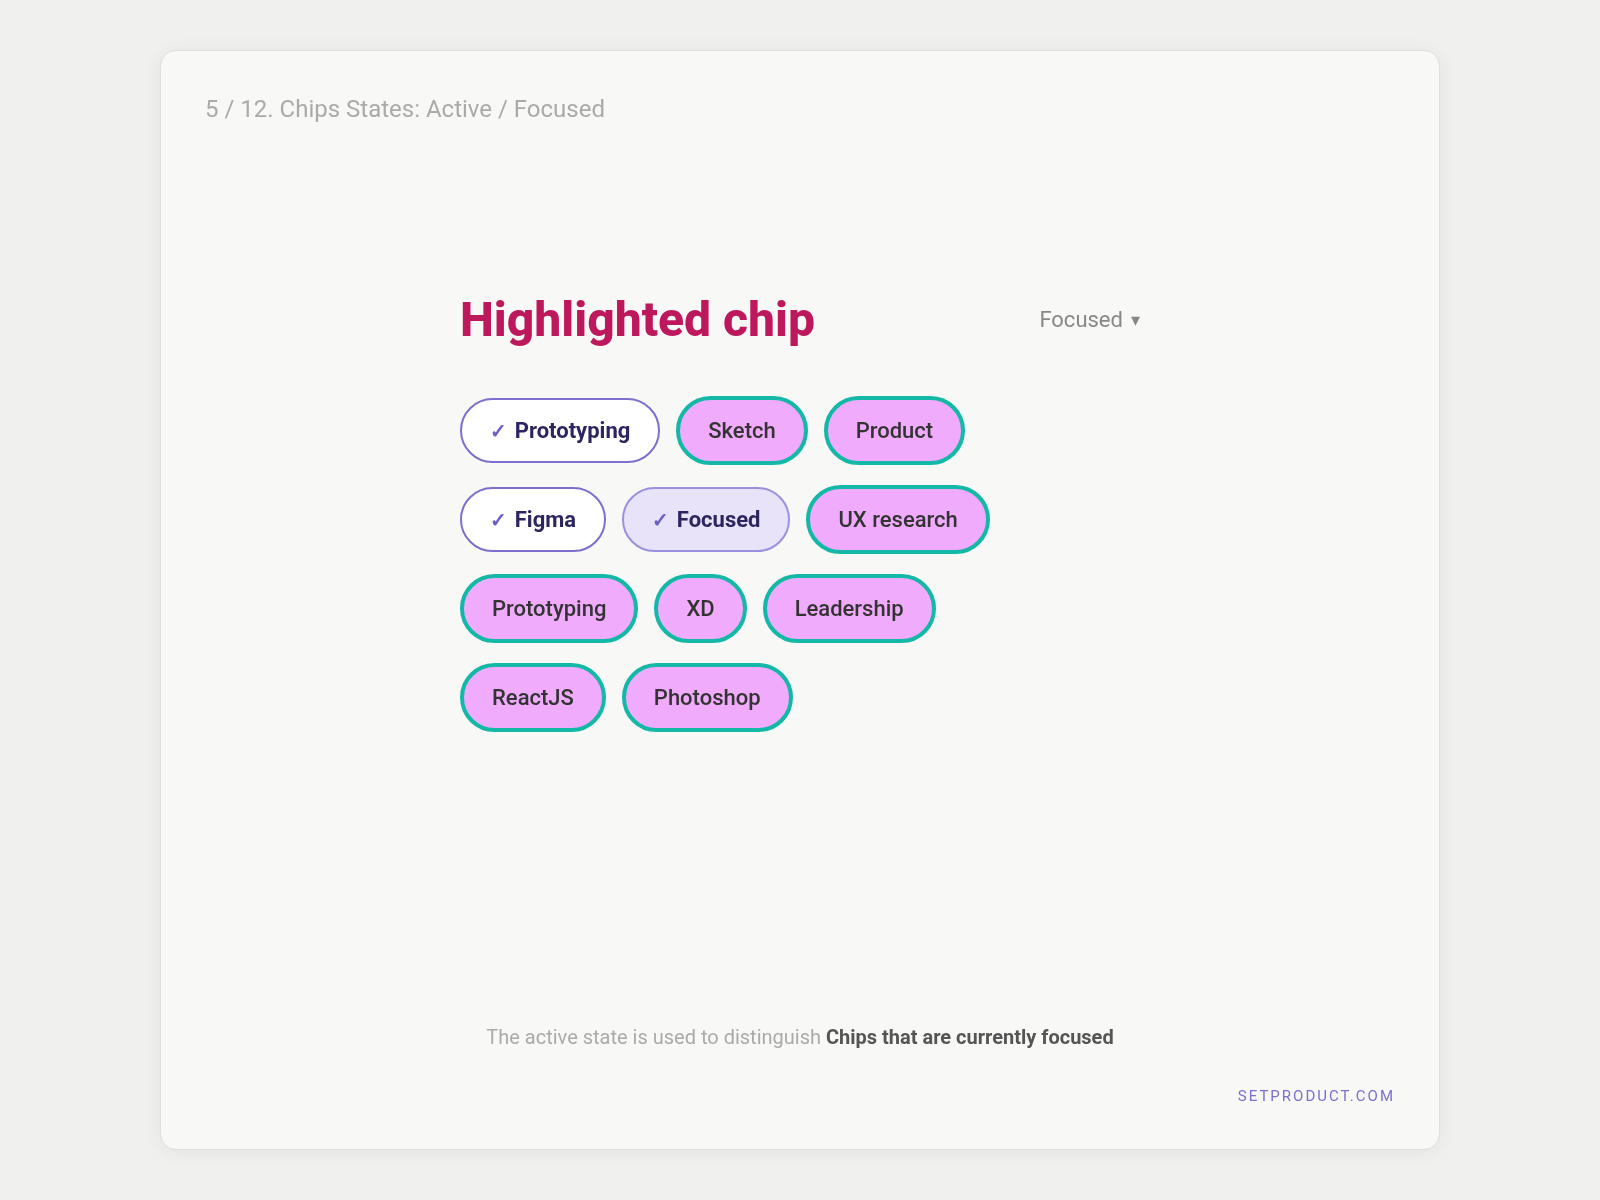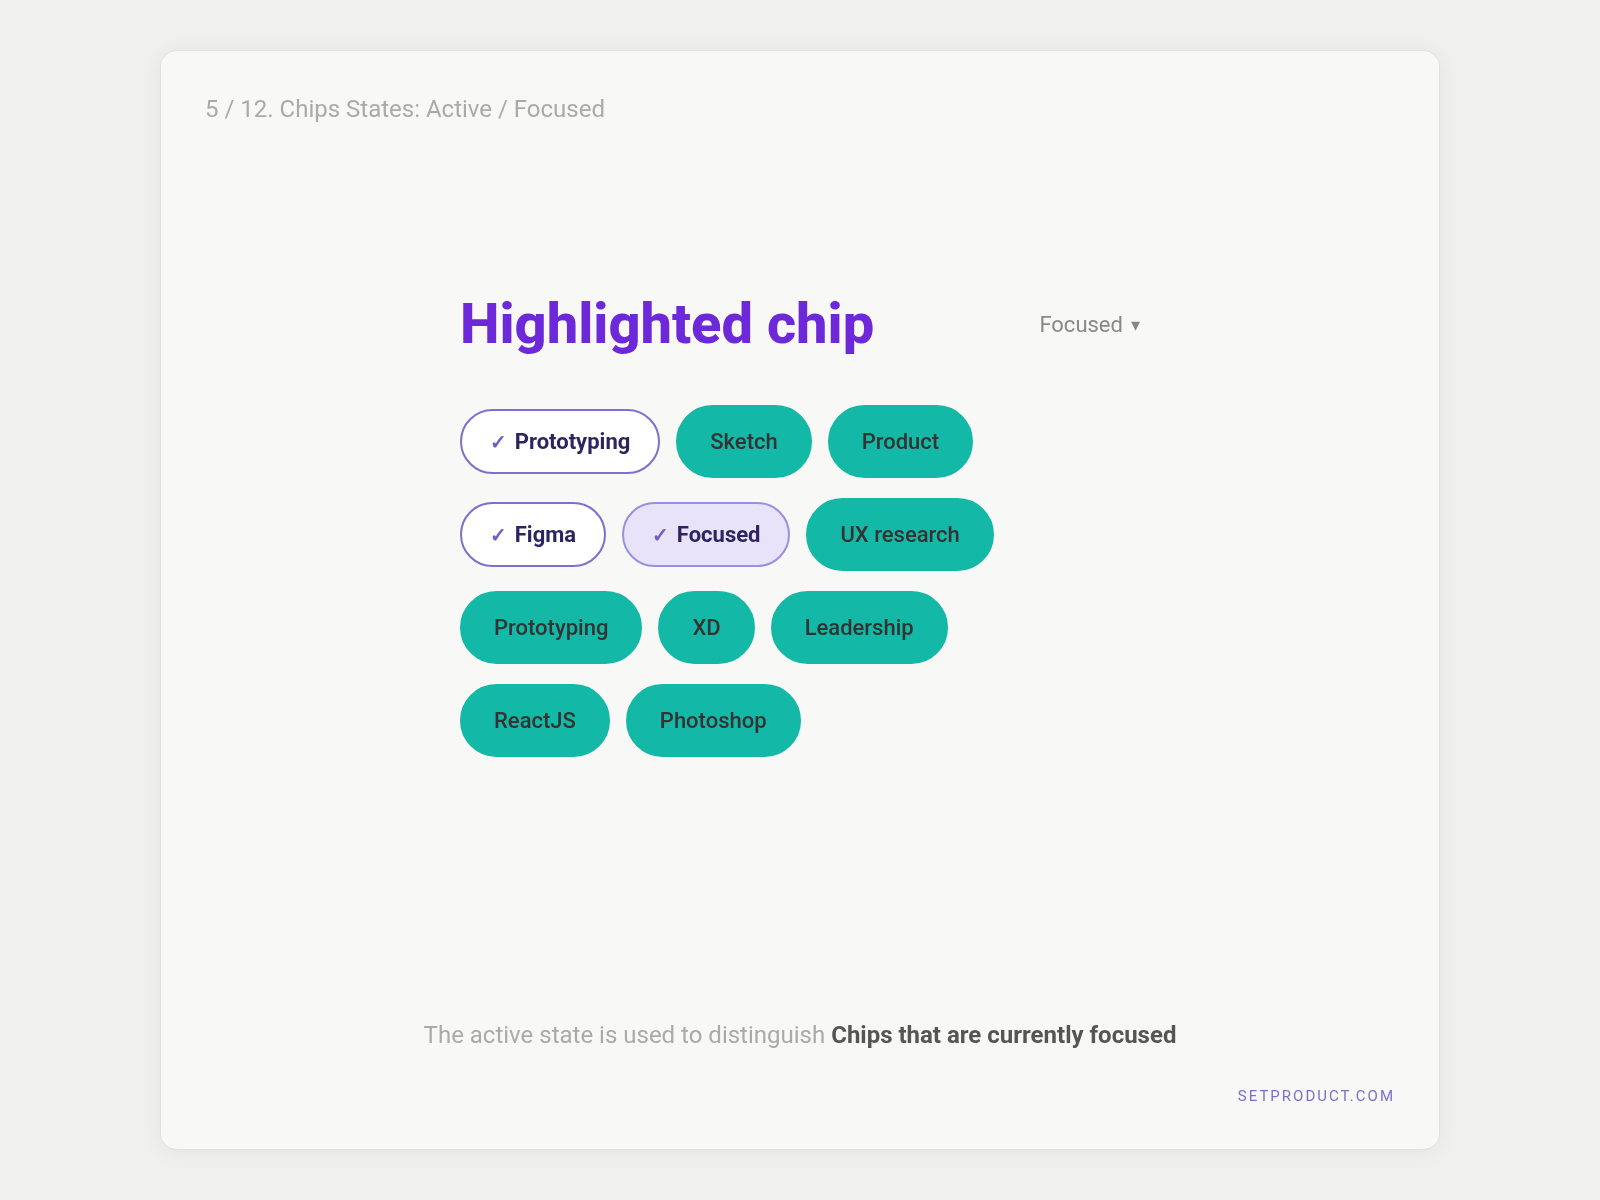--- a/index.html
+++ b/index.html
@@ -46,23 +46,23 @@
     }
 
     .header-row {
       display: flex;
       align-items: center;
       justify-content: space-between;
       margin-bottom: 48px;
     }
 
     .title {
-      font-size: 56px;
+      font-size: 48px;
       font-weight: 800;
-      color: #6d28d9;
+      color: #be185d;
     }
 
     .dropdown {
       display: flex;
       align-items: center;
       gap: 8px;
       font-size: 22px;
       color: #888;
       cursor: pointer;
     }
@@ -87,22 +87,22 @@
 
     .chip {
       display: flex;
       align-items: center;
       gap: 8px;
       padding: 18px 28px;
       border-radius: 50px;
       font-size: 22px;
       font-weight: 500;
       cursor: pointer;
-      border: 6px solid #14b8a6;
-      background: #14b8a6;
+      border: 4px solid #14b8a6;
+      background: #f0abfc;
       color: #333;
       white-space: nowrap;
     }
 
     .chip.active {
       border: 2.5px solid #7c6fcd;
       background: #fff;
       color: #2d2560;
       font-weight: 700;
     }
@@ -118,21 +118,21 @@
       color: #6b5ec7;
       font-size: 20px;
       font-weight: 700;
     }
 
     .footer-text {
       position: absolute;
       bottom: 100px;
       left: 50%;
       transform: translateX(-50%);
-      font-size: 24px;
+      font-size: 20px;
       color: #aaa;
       white-space: nowrap;
       font-weight: 400;
     }
 
     .footer-text strong {
       color: #555;
       font-weight: 700;
     }
 

